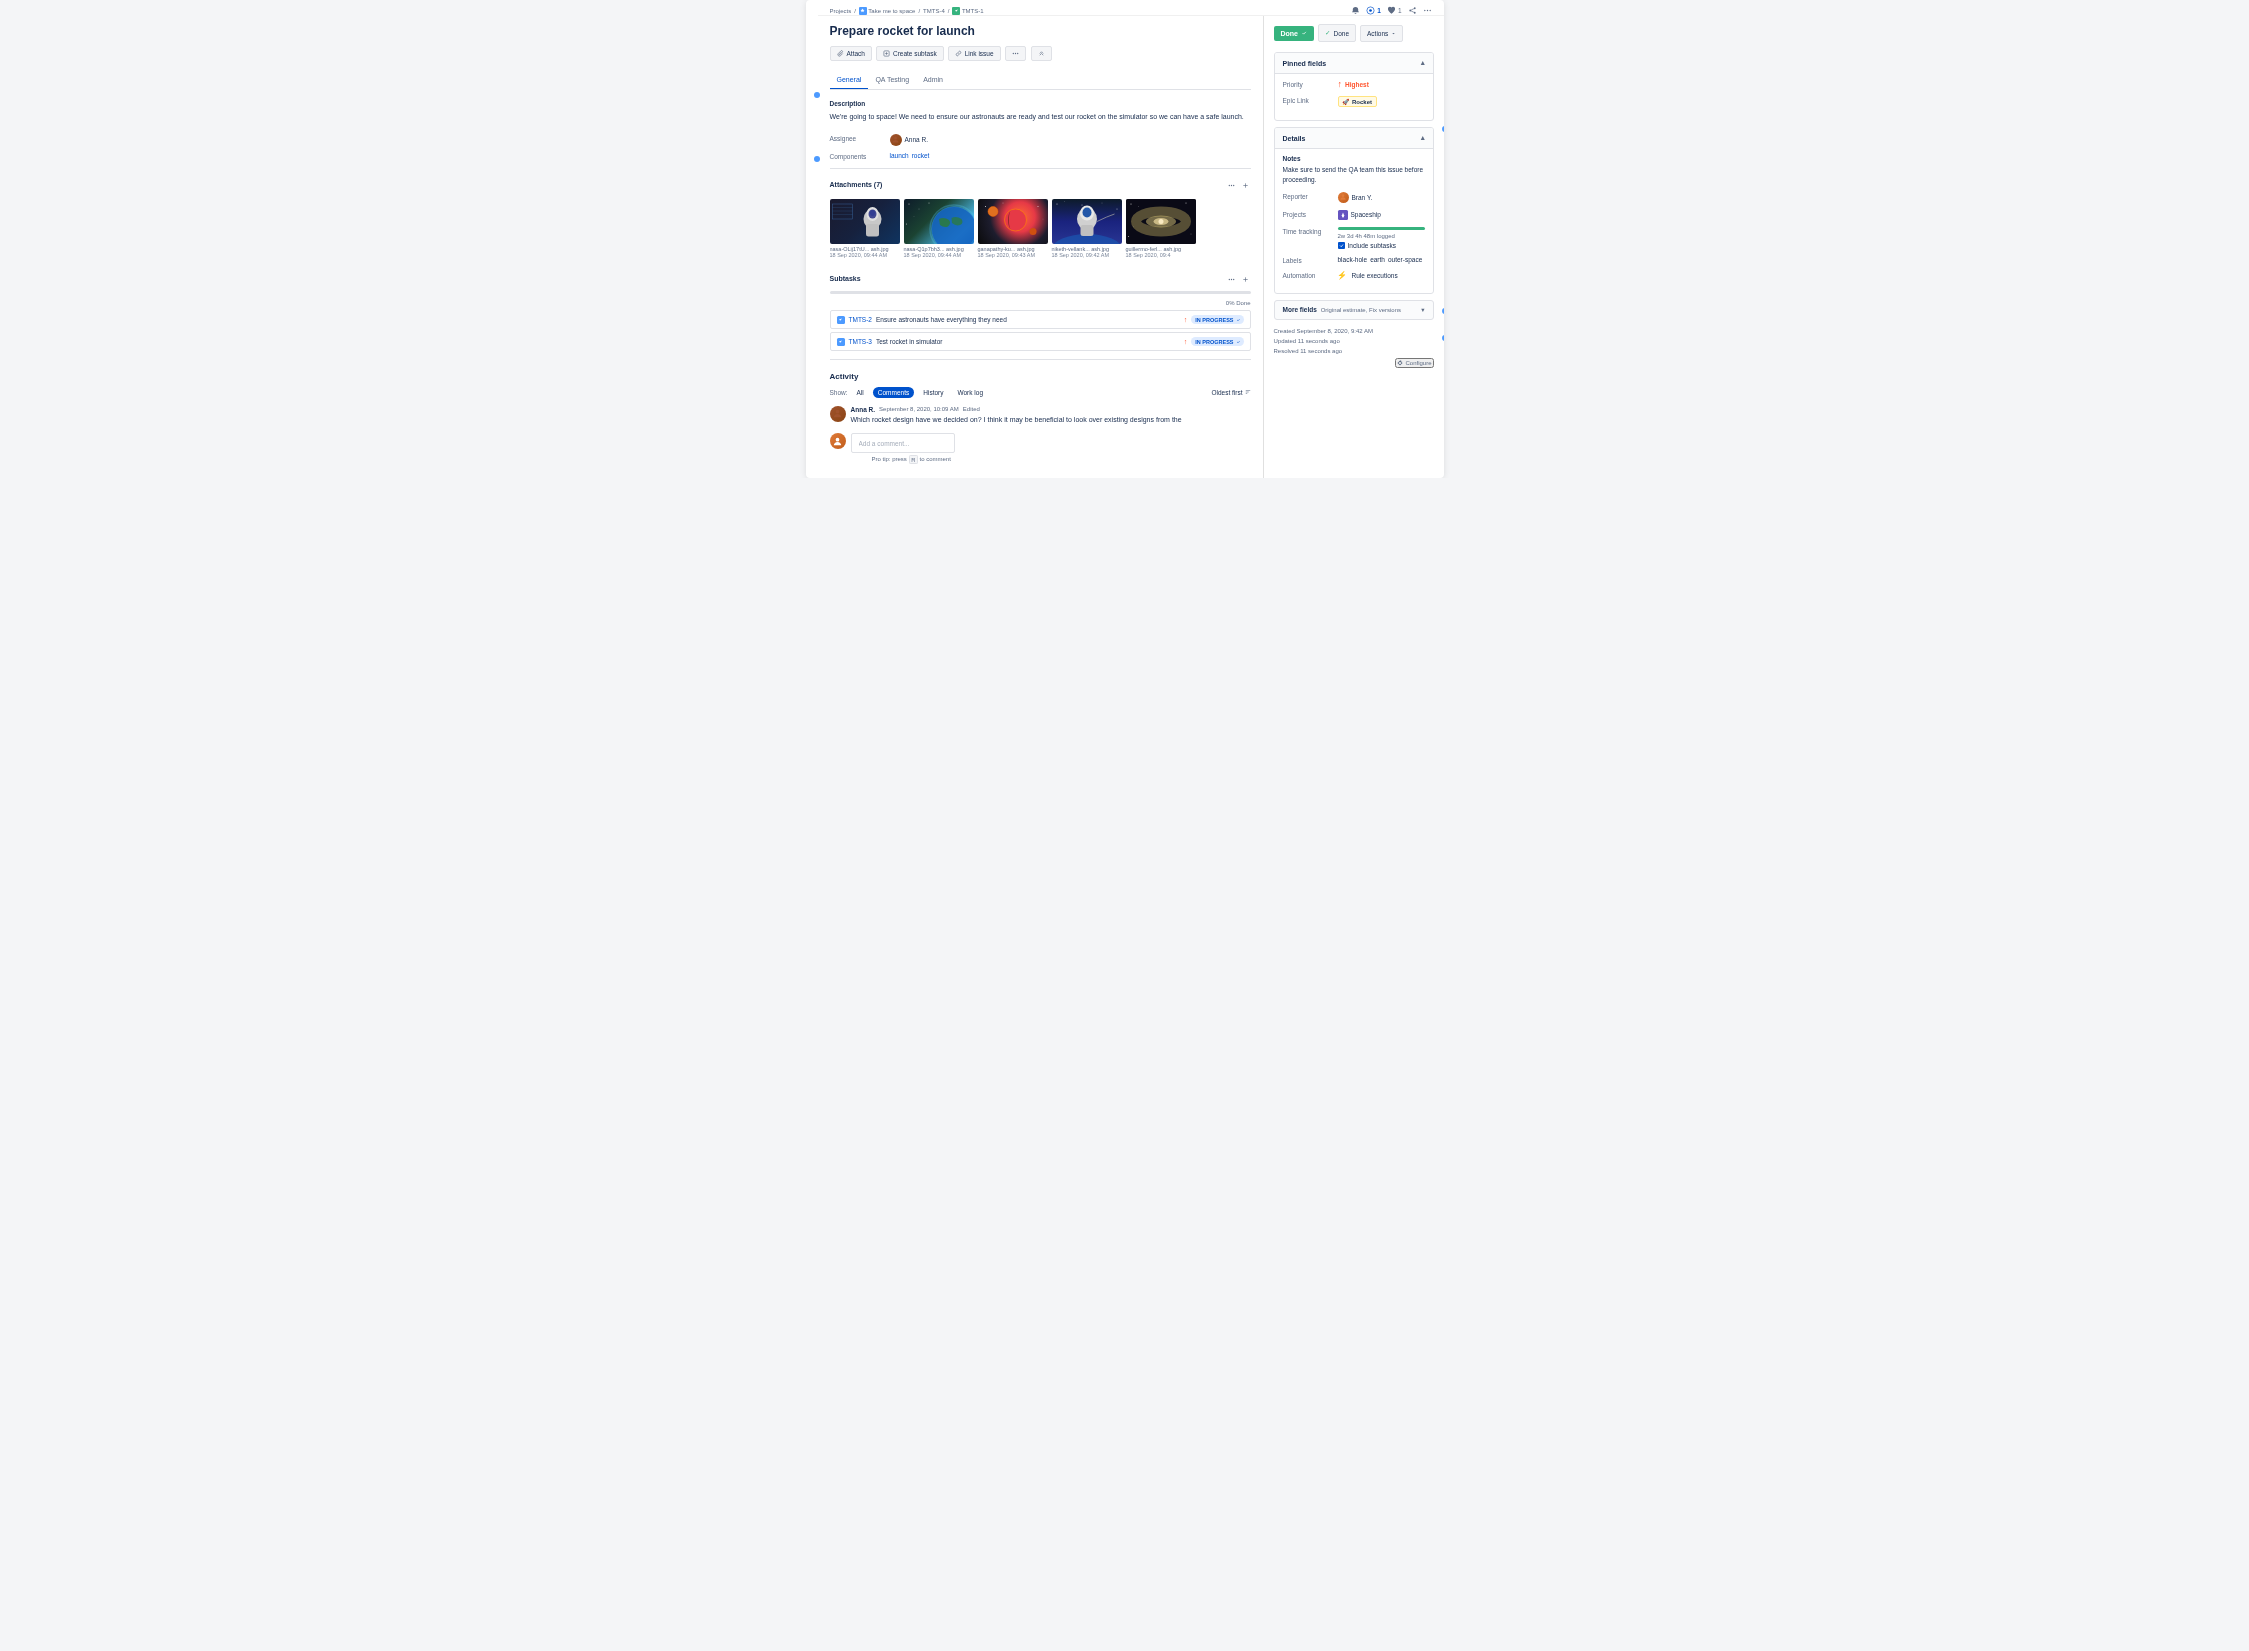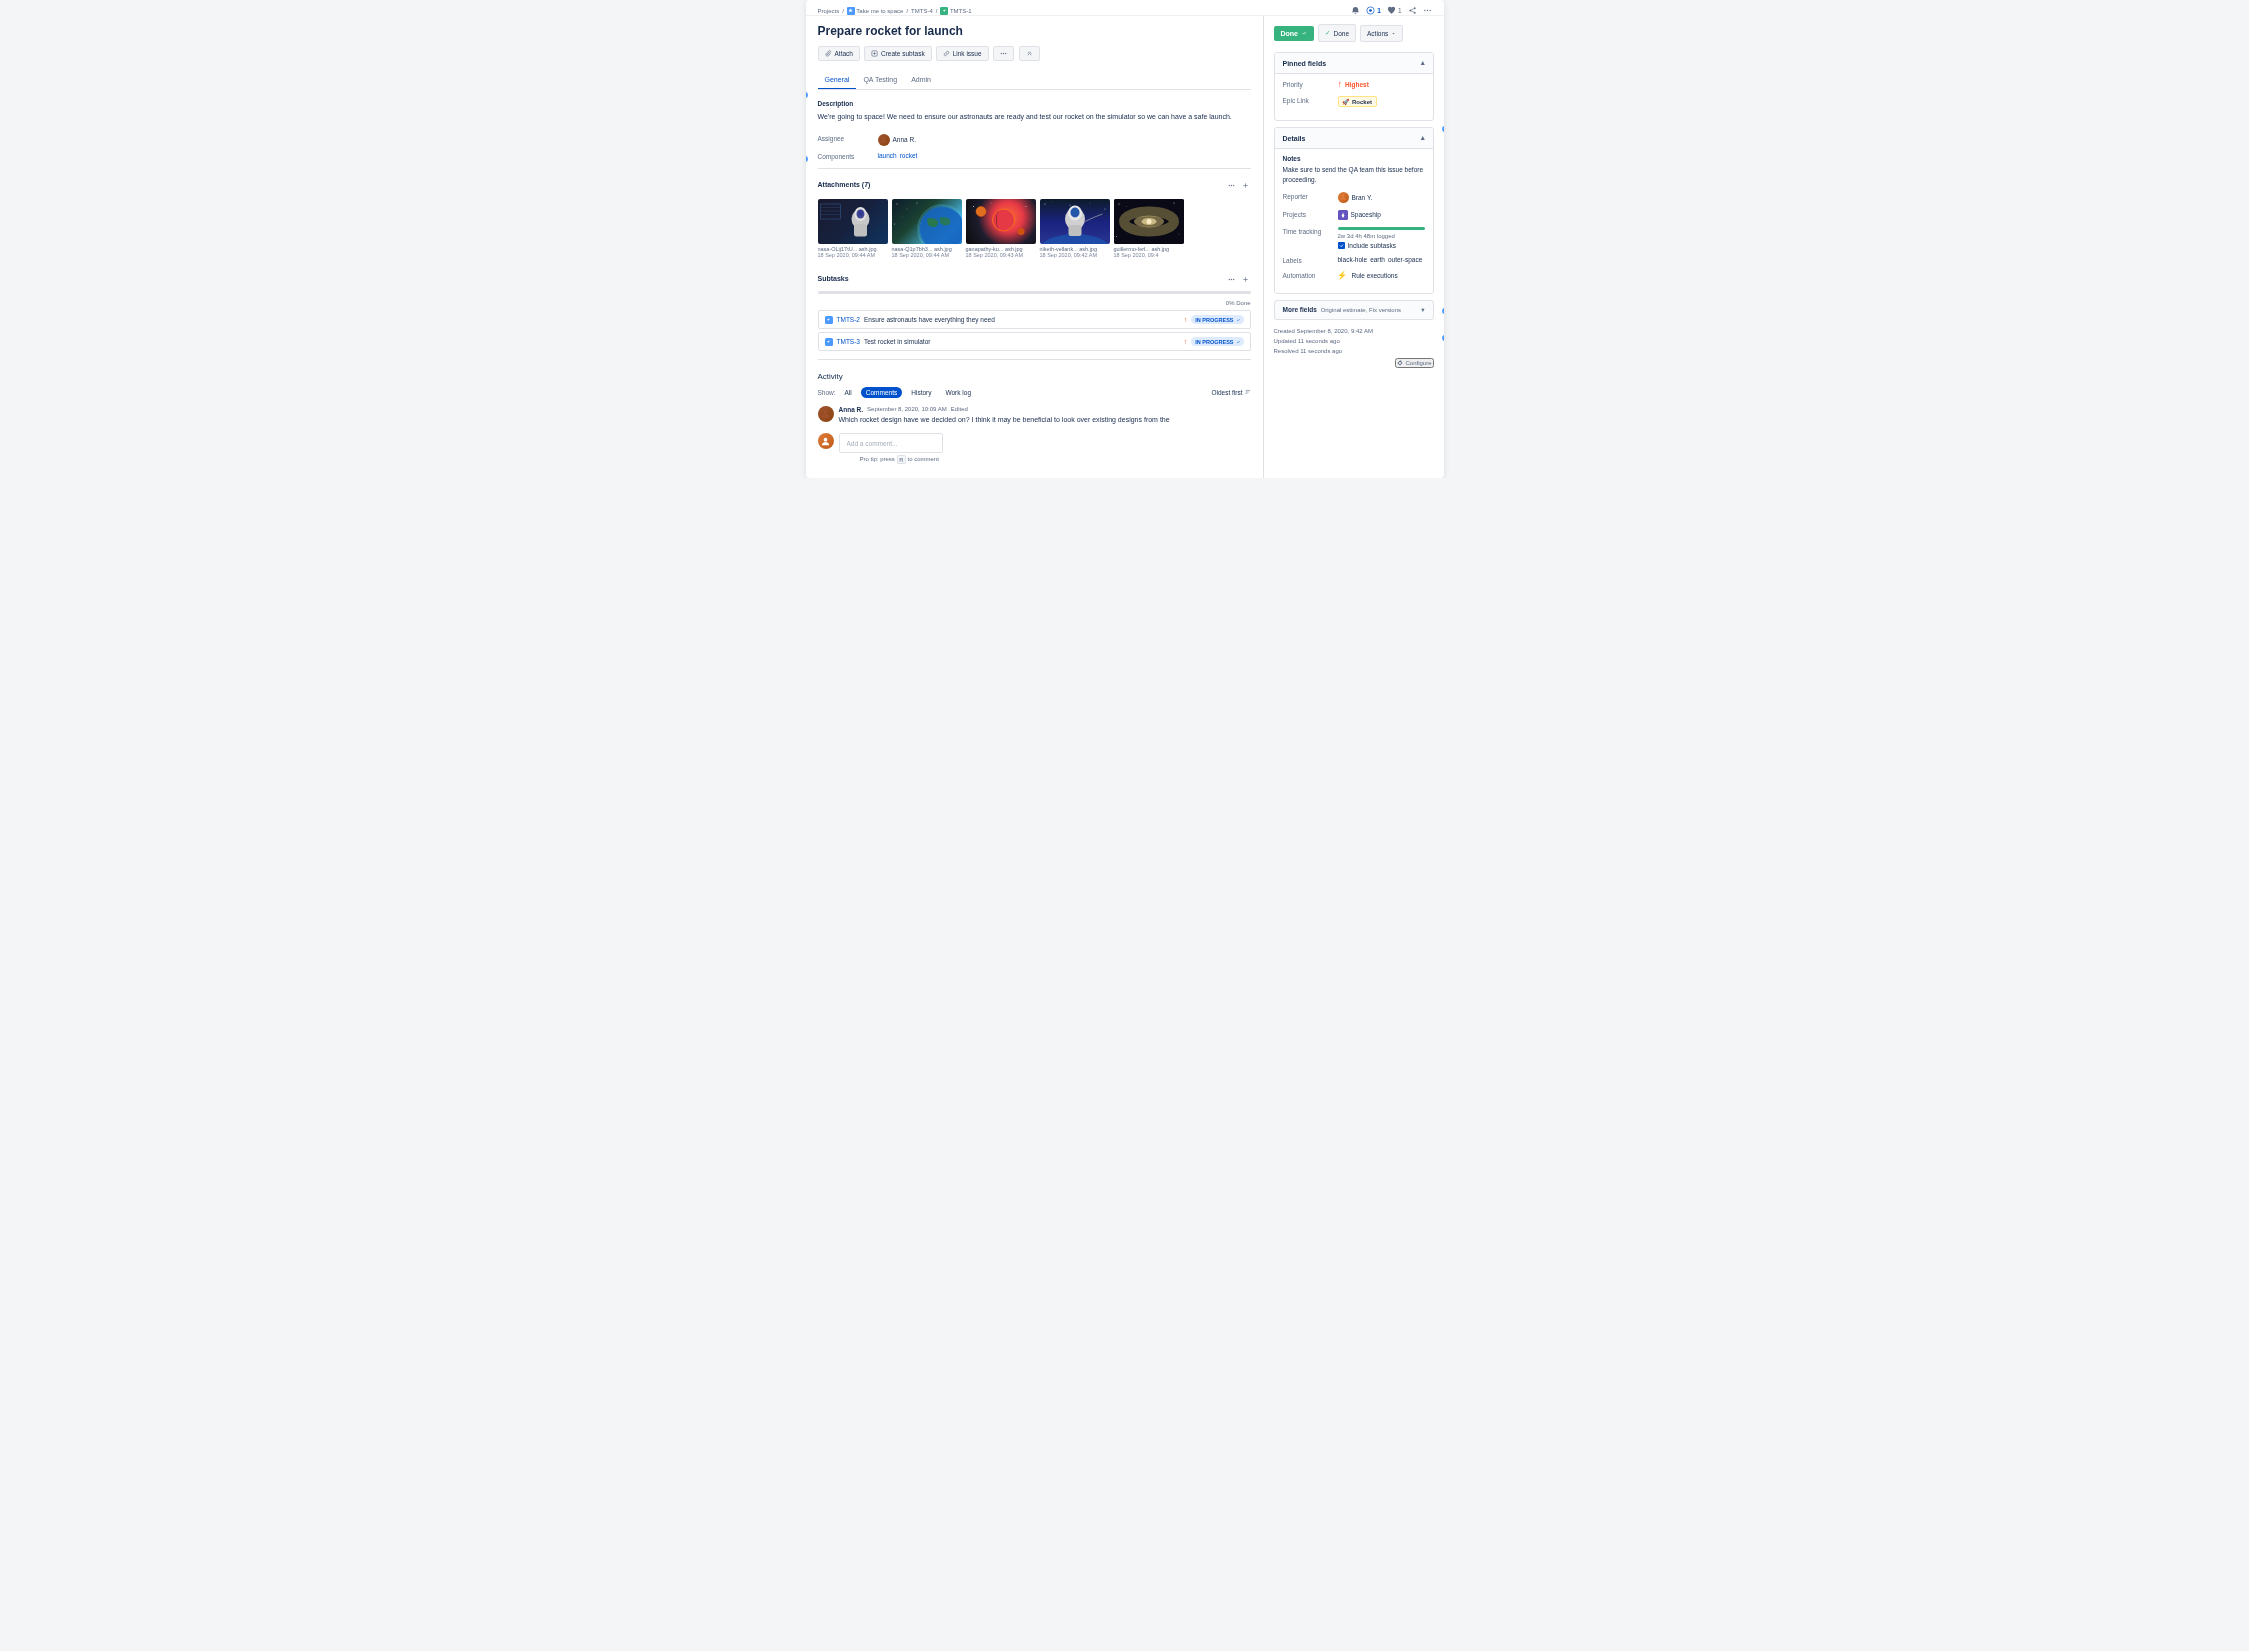--- a/index.html
+++ b/index.html
@@ -73,21 +73,21 @@
     .subtask-icon { width: 8px; height: 8px; border-radius: 1.5px; background: #4c9aff; display: flex; align-items: center; justify-content: center; flex-shrink: 0; }
     .subtask-icon svg { width: 5px; height: 5px; fill: white; }
     .subtask-link { color: #0052cc; text-decoration: none; font-size: 6.5px; font-weight: 500; flex-shrink: 0; }
     .subtask-name { font-size: 6.5px; color: #172b4d; flex: 1; }
     .subtask-priority { color: #ff5630; flex-shrink: 0; }
     .status-badge { padding: 1.5px 4px; border-radius: 6px; font-size: 5.5px; font-weight: 600; display: flex; align-items: center; gap: 2px; cursor: pointer; }
     .status-in-progress { background: #deebff; color: #0052cc; }
 
     
     .activity-section { margin-top: 12px; }
-    .activity-header { font-size: 8px; font-weight: 400; margin-bottom: 6px; }
+    .activity-header { font-size: 8px; font-weight: 700; margin-bottom: 6px; }
     .show-bar { display: flex; align-items: center; gap: 4px; margin-bottom: 8px; flex-wrap: wrap; }
     .show-label { font-size: 6.5px; color: #5e6c84; }
     .filter-btn { padding: 2px 5px; border-radius: 10px; font-size: 6.5px; cursor: pointer; border: none; background: none; color: #172b4d; }
     .filter-btn.active { background: #0052cc; color: white; }
     .sort-btn { margin-left: auto; font-size: 6.5px; color: #172b4d; display: flex; align-items: center; gap: 2px; cursor: pointer; }
 
     .comment-block { display: flex; gap: 5px; margin-bottom: 8px; }
     .comment-avatar { width: 16px; height: 16px; border-radius: 50%; flex-shrink: 0; }
     .comment-content { flex: 1; }
     .comment-meta { font-size: 6px; color: #5e6c84; margin-bottom: 2px; display: flex; gap: 4px; align-items: center; }
@@ -146,21 +146,21 @@
     .divider { height: 0.5px; background: #dfe1e6; margin: 8px 0; }
 
     
     .attachments-grid::-webkit-scrollbar { height: 2px; }
     .attachments-grid::-webkit-scrollbar-track { background: #f1f1f1; }
     .attachments-grid::-webkit-scrollbar-thumb { background: #ccc; border-radius: 1px; }
 
     .chevron-down::after { content: '▾'; }
     .chevron-up::after { content: '▴'; }
 
-    .relative-wrapper { position: relative; }
+    .relative-wrapper { position: relative; padding-left: 12px; }
   </style>
 </head>
 <body>
 
 <div class="page-wrapper relative-wrapper">
 
   <div style="display:flex; align-items:center; justify-content:space-between; padding: 6px 12px 0; border-bottom: 0.5px solid #f0f0f0;">
     <div class="breadcrumb" style="padding:0; border:none;">
       <a>Projects</a>
       <span>/</span>

